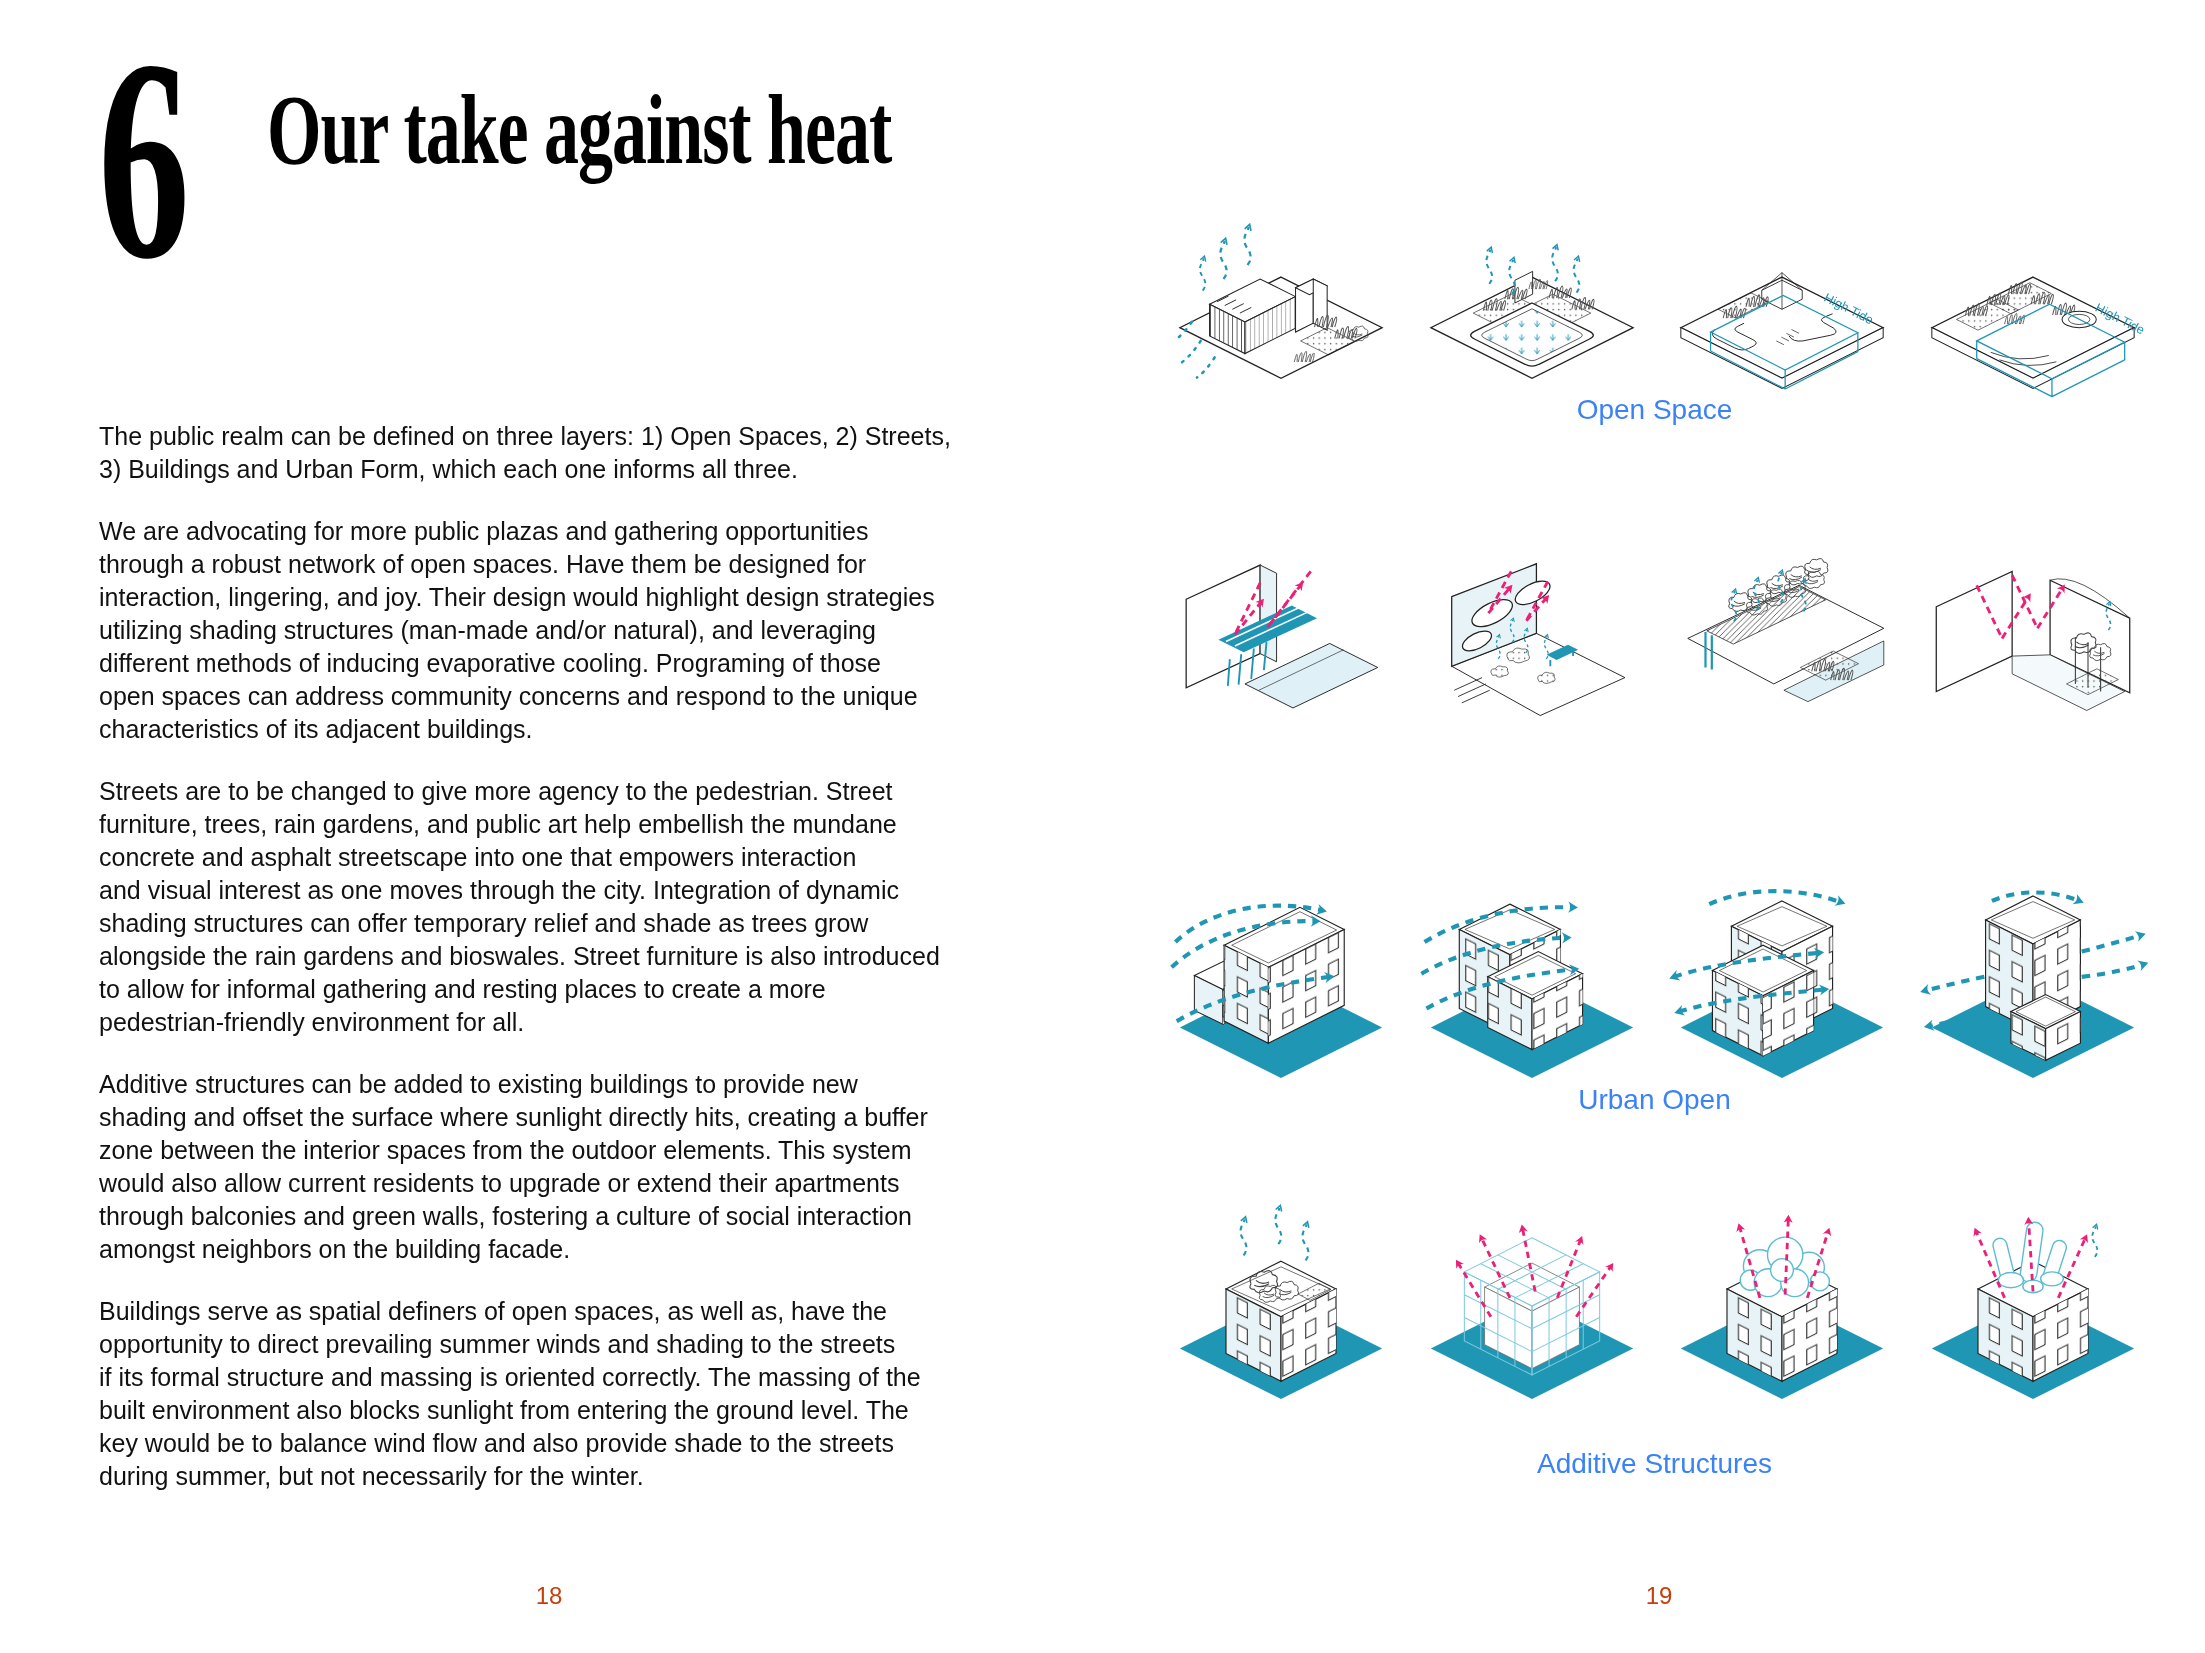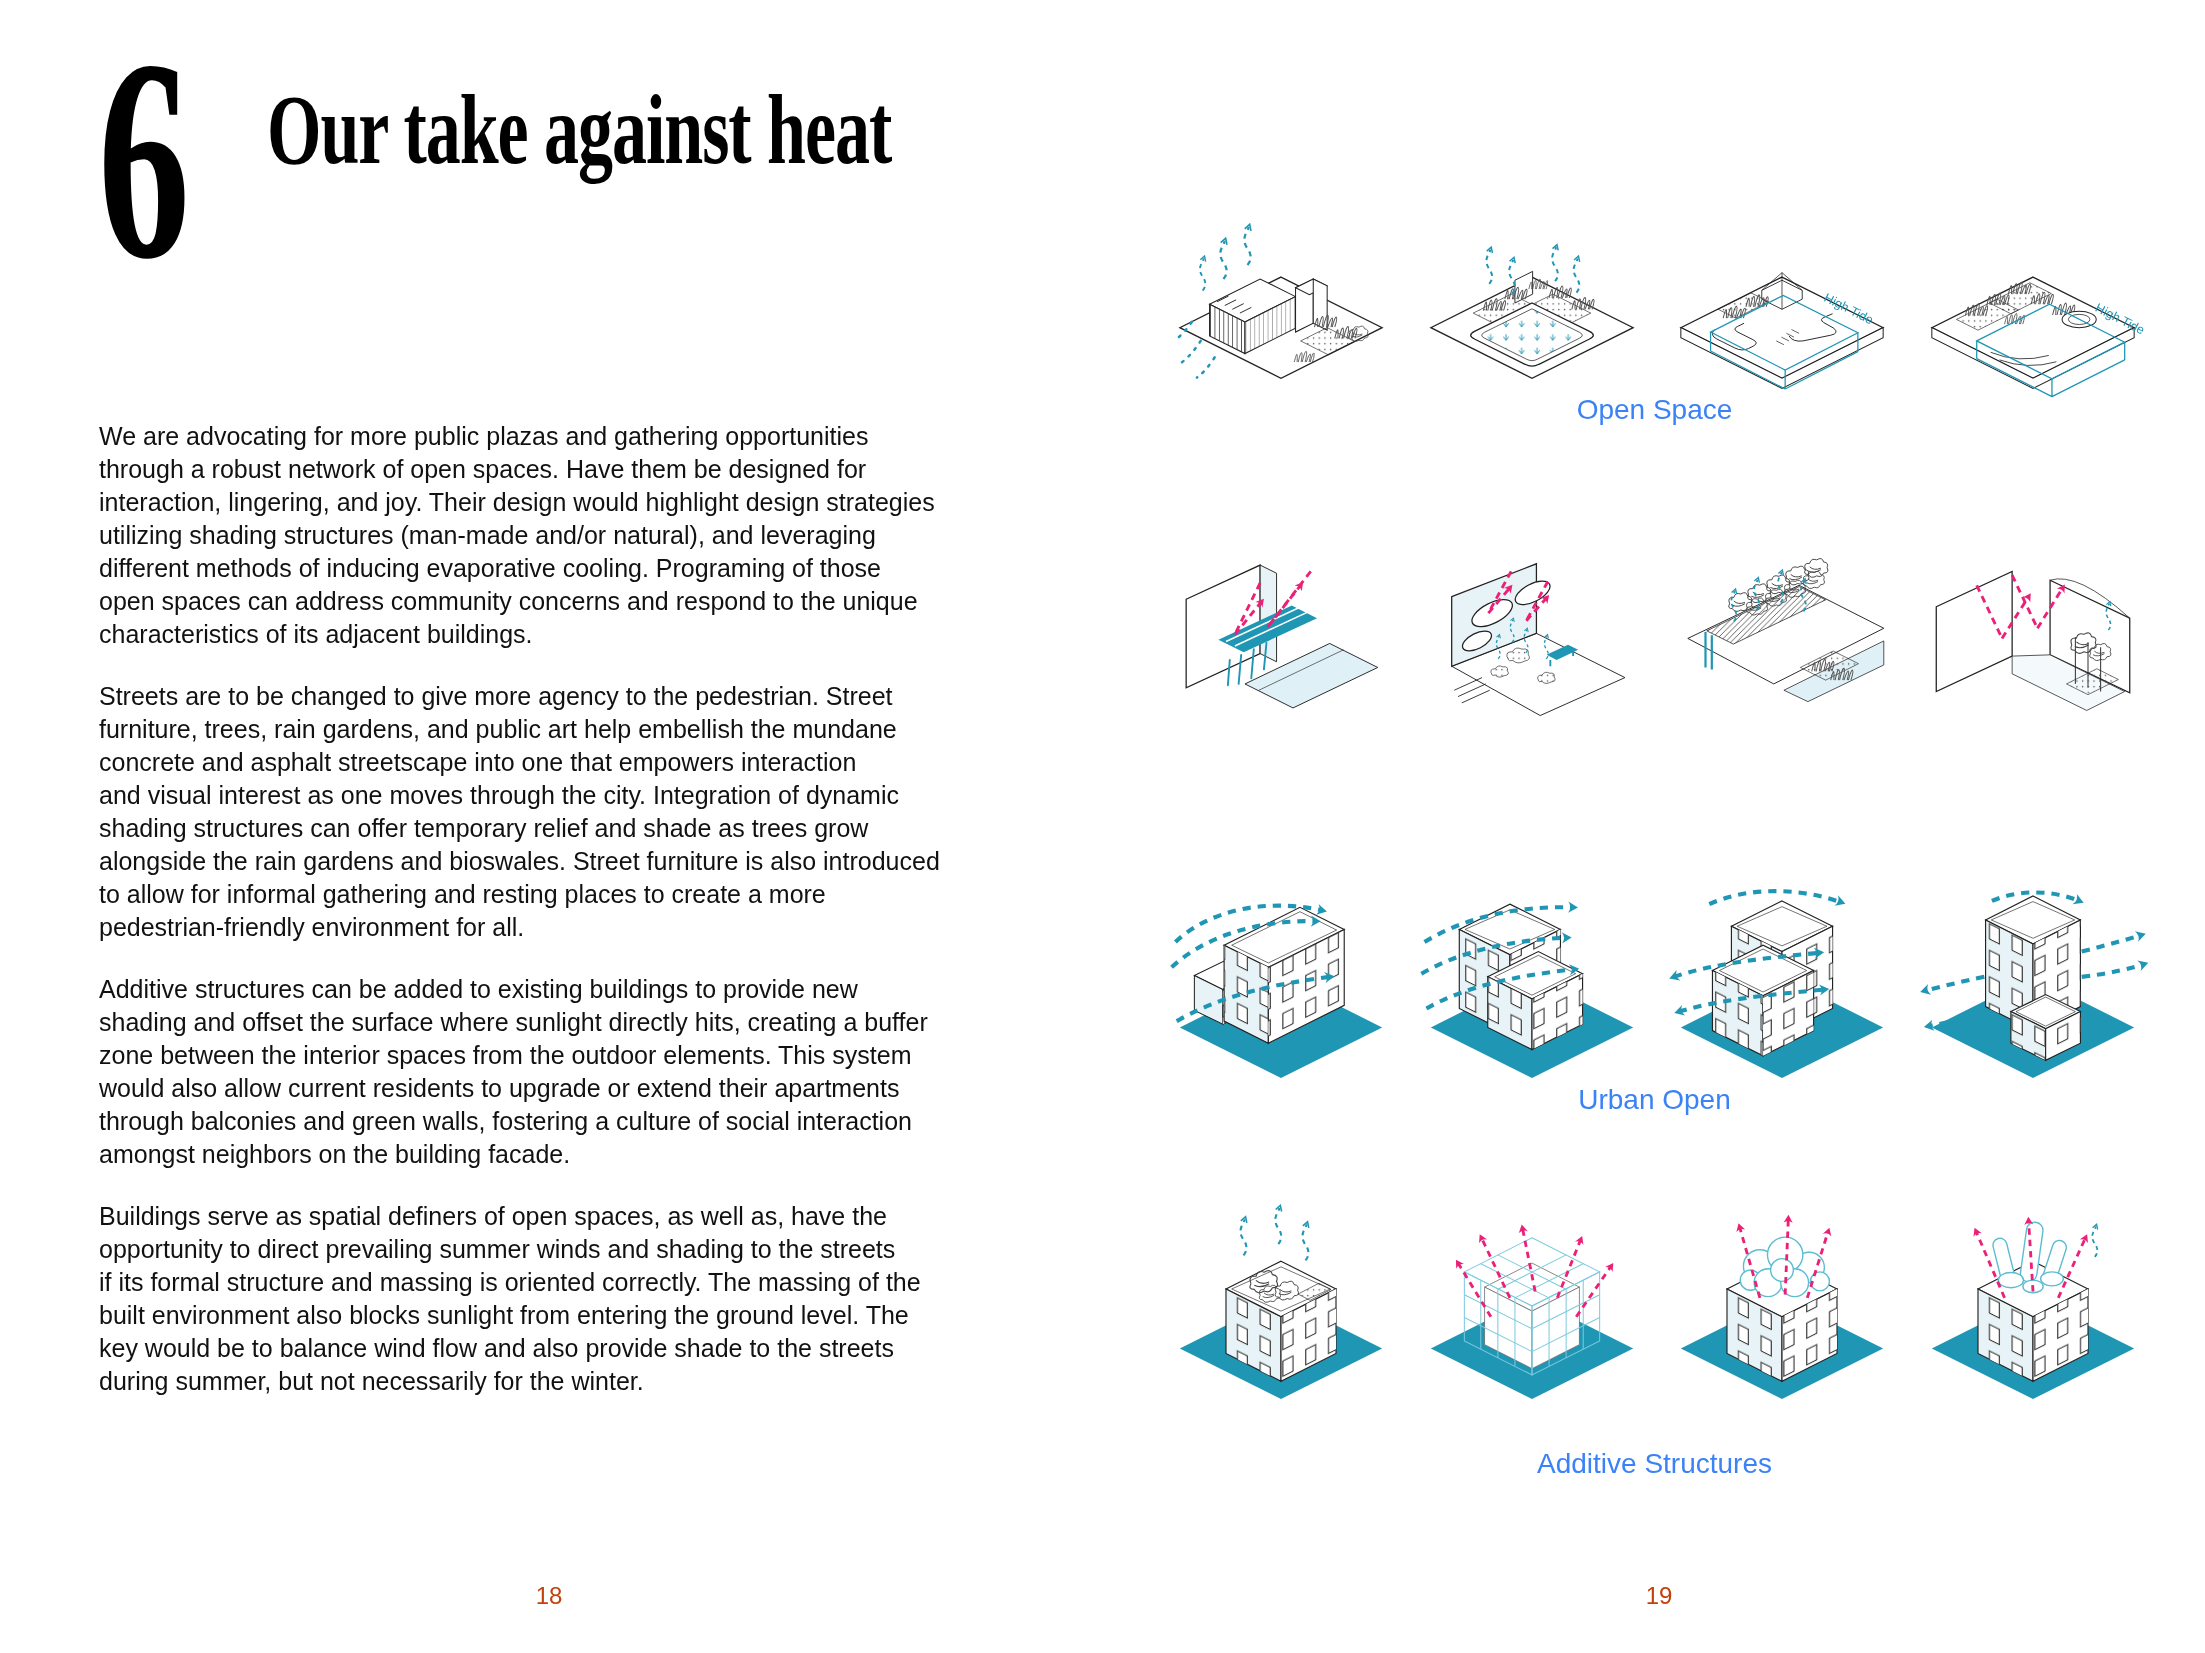--- a/index.html
+++ b/index.html
@@ -71,20 +71,22 @@
         <path d="M8 8 q6 6 16 2 M6 14 q8 4 18 -2"></path>
       </g>
       <path id="sq" d="M6 64 q10 -12 0 -26 q-10 -14 0 -28 l2 -6" fill="none" stroke="#1f96b4" stroke-width="3.5" stroke-dasharray="8 7" marker-end="url(#mCs)"></path>
     </defs>
   </svg>
 
   <section class="page left">
     <div class="chapter-num">6</div>
     <h1 class="title">Our take against heat</h1>
     <div class="body-text">
+      <p>The public realm can be defined on three layers: 1) Open Spaces, 2) Streets,
+3) Buildings and Urban Form, which each one informs all three.</p>
       <p>We are advocating for more public plazas and gathering opportunities
 through a robust network of open spaces. Have them be designed for
 interaction, lingering, and joy. Their design would highlight design strategies
 utilizing shading structures (man-made and/or natural), and leveraging
 different methods of inducing evaporative cooling. Programing of those
 open spaces can address community concerns and respond to the unique
 characteristics of its adjacent buildings.</p>
       <p>Streets are to be changed to give more agency to the pedestrian. Street
 furniture, trees, rain gardens, and public art help embellish the mundane
 concrete and asphalt streetscape into one that empowers interaction

